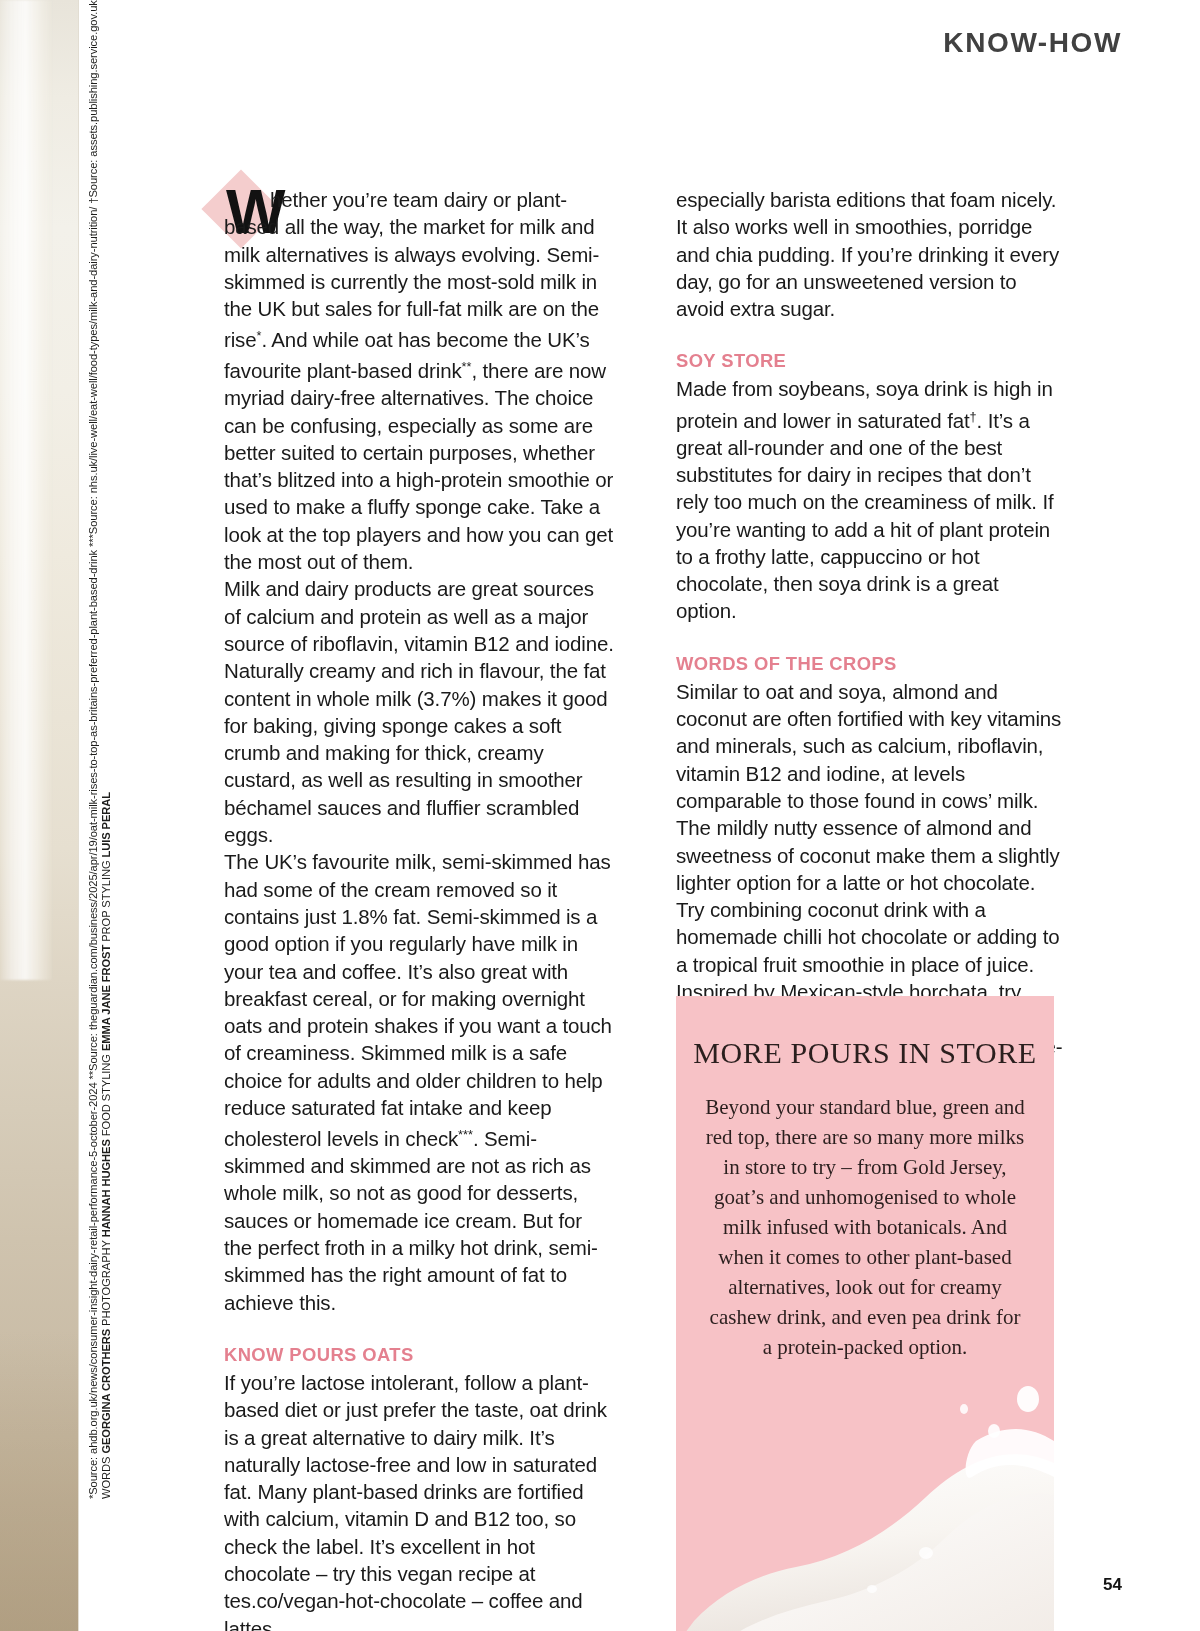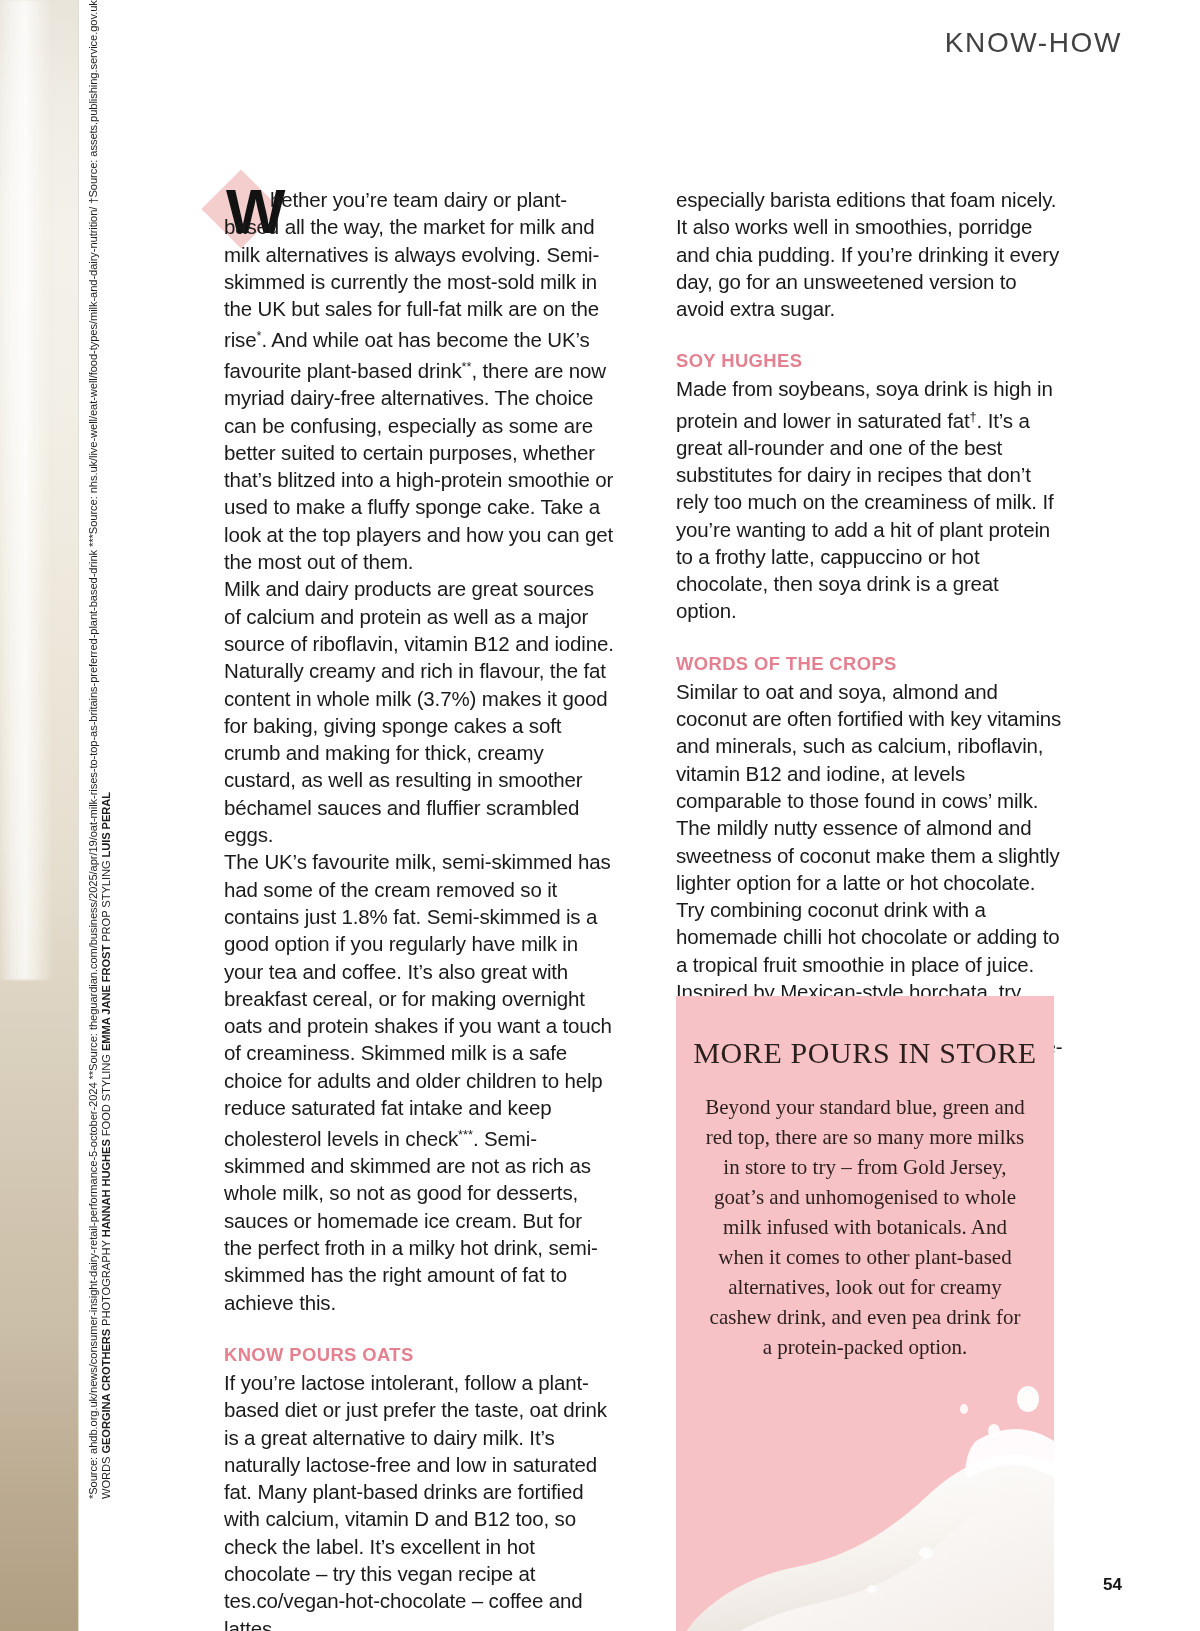--- a/index.html
+++ b/index.html
@@ -95,21 +95,21 @@
     transform: rotate(-90deg);
     transform-origin: left top;
   }
 
   
   .know-how {
     position: absolute;
     right: 78px;
     top: 27px;
     font-size: 28px;
-    font-weight: normal;
+    font-weight: bold;
     letter-spacing: 1.6px;
     color: #414141;
   }
 
   
   .col {
     position: absolute;
     width: 390px;
     font-size: 20.5px;
     line-height: 27.3px;
@@ -251,21 +251,21 @@
 
     <p class="body-text">The UK’s favourite milk, semi-skimmed has had some of the cream removed so it contains just 1.8% fat. Semi-skimmed is a good option if you regularly have milk in your tea and coffee. It’s also great with breakfast cereal, or for making overnight oats and protein shakes if you want a touch of creaminess. Skimmed milk is a safe choice for adults and older children to help reduce saturated fat intake and keep cholesterol levels in check<sup class="fn">***</sup>. Semi-skimmed and skimmed are not as rich as whole milk, so not as good for desserts, sauces or homemade ice cream. But for the perfect froth in a milky hot drink, semi-skimmed has the right amount of fat to achieve this.</p>
 
     <h3 class="sec-head">KNOW POURS OATS</h3>
     <p class="body-text">If you’re lactose intolerant, follow a plant-based diet or just prefer the taste, oat drink is a great alternative to dairy milk. It’s naturally lactose-free and low in saturated fat. Many plant-based drinks are fortified with calcium, vitamin D and B12 too, so check the label. It’s excellent in hot chocolate – try this vegan recipe at tes.co/vegan-hot-chocolate – coffee and lattes,</p>
   </div>
 
   <div class="col col-right">
     <p class="body-text">especially barista editions that foam nicely. It also works well in smoothies, porridge and chia pudding. If you’re drinking it every day, go for an unsweetened version to avoid extra sugar.</p>
 
-    <h3 class="sec-head">SOY HUGHES</h3>
+    <h3 class="sec-head">SOY STORE</h3>
     <p class="body-text">Made from soybeans, soya drink is high in protein and lower in saturated fat<sup class="fn">†</sup>. It’s a great all-rounder and one of the best substitutes for dairy in recipes that don’t rely too much on the creaminess of milk. If you’re wanting to add a hit of plant protein to a frothy latte, cappuccino or hot chocolate, then soya drink is a great option.</p>
 
     <h3 class="sec-head">WORDS OF THE CROPS</h3>
     <p class="body-text">Similar to oat and soya, almond and coconut are often fortified with key vitamins and minerals, such as calcium, riboflavin, vitamin B12 and iodine, at levels comparable to those found in cows’ milk. The mildly nutty essence of almond and sweetness of coconut make them a slightly lighter option for a latte or hot chocolate. Try combining coconut drink with a homemade chilli hot chocolate or adding to a tropical fruit smoothie in place of juice. Inspired by Mexican-style horchata, try almond drink in this warming vanilla and amaretto hot drink recipe: tes.co/Mex-style-horchata.</p>
   </div>
 
   <div class="pink-box">
     <div class="pink-title">MORE POURS IN STORE</div>
     <div class="pink-body">Beyond your standard blue, green and red top, there are so many more milks in store to try – from Gold Jersey, goat’s and unhomogenised to whole milk infused with botanicals. And when it comes to other plant-based alternatives, look out for creamy cashew drink, and even pea drink for a protein-packed option.</div>
 

